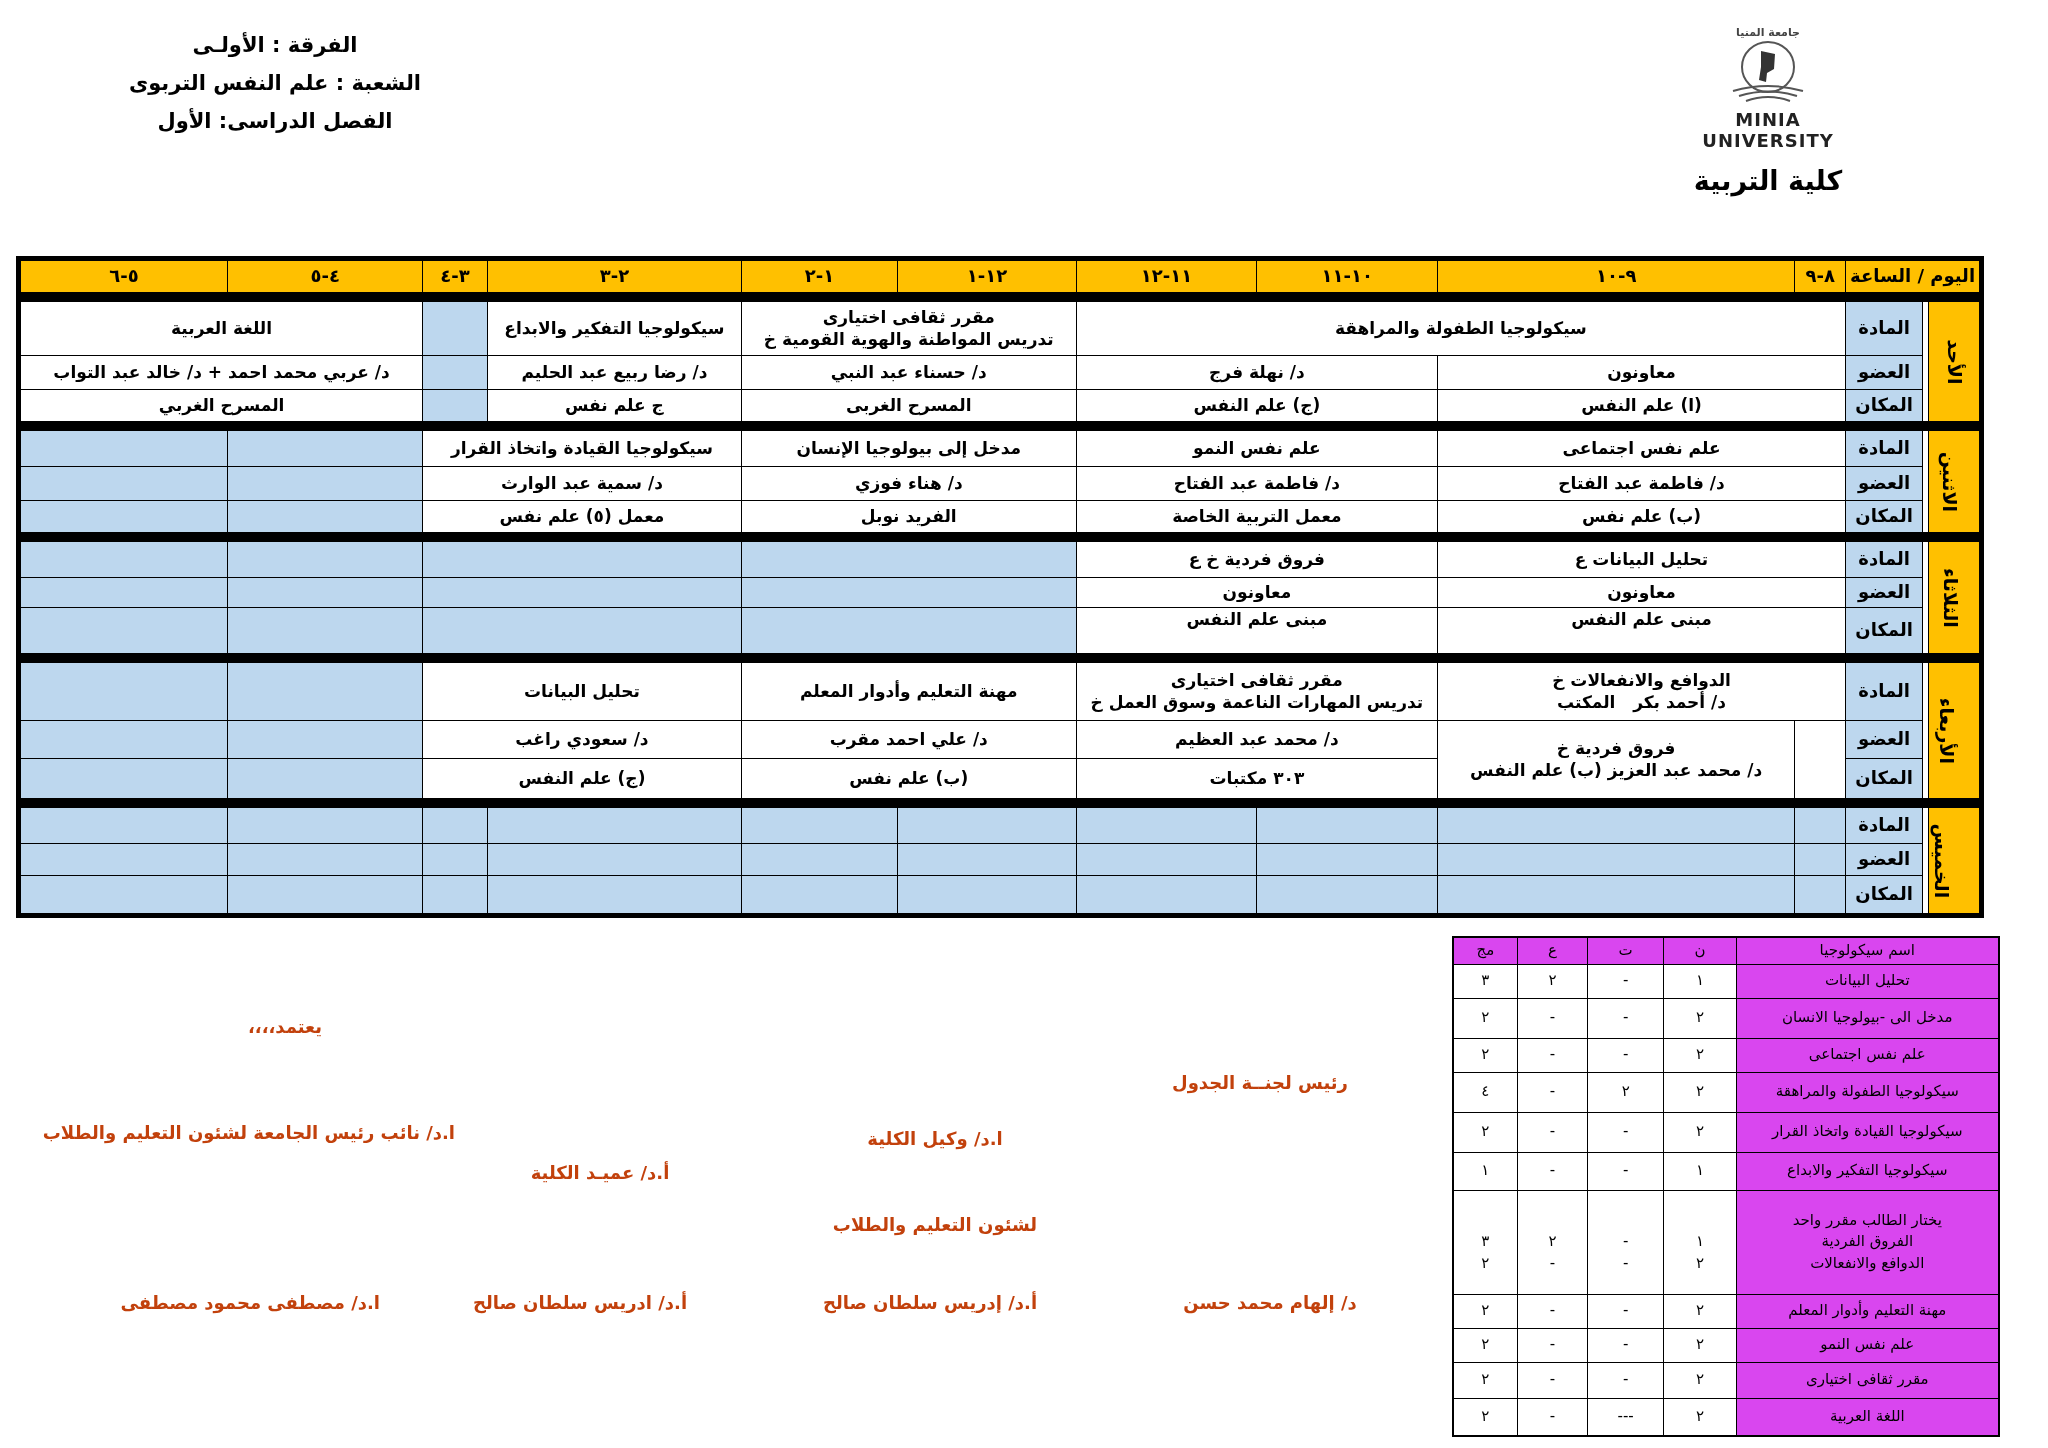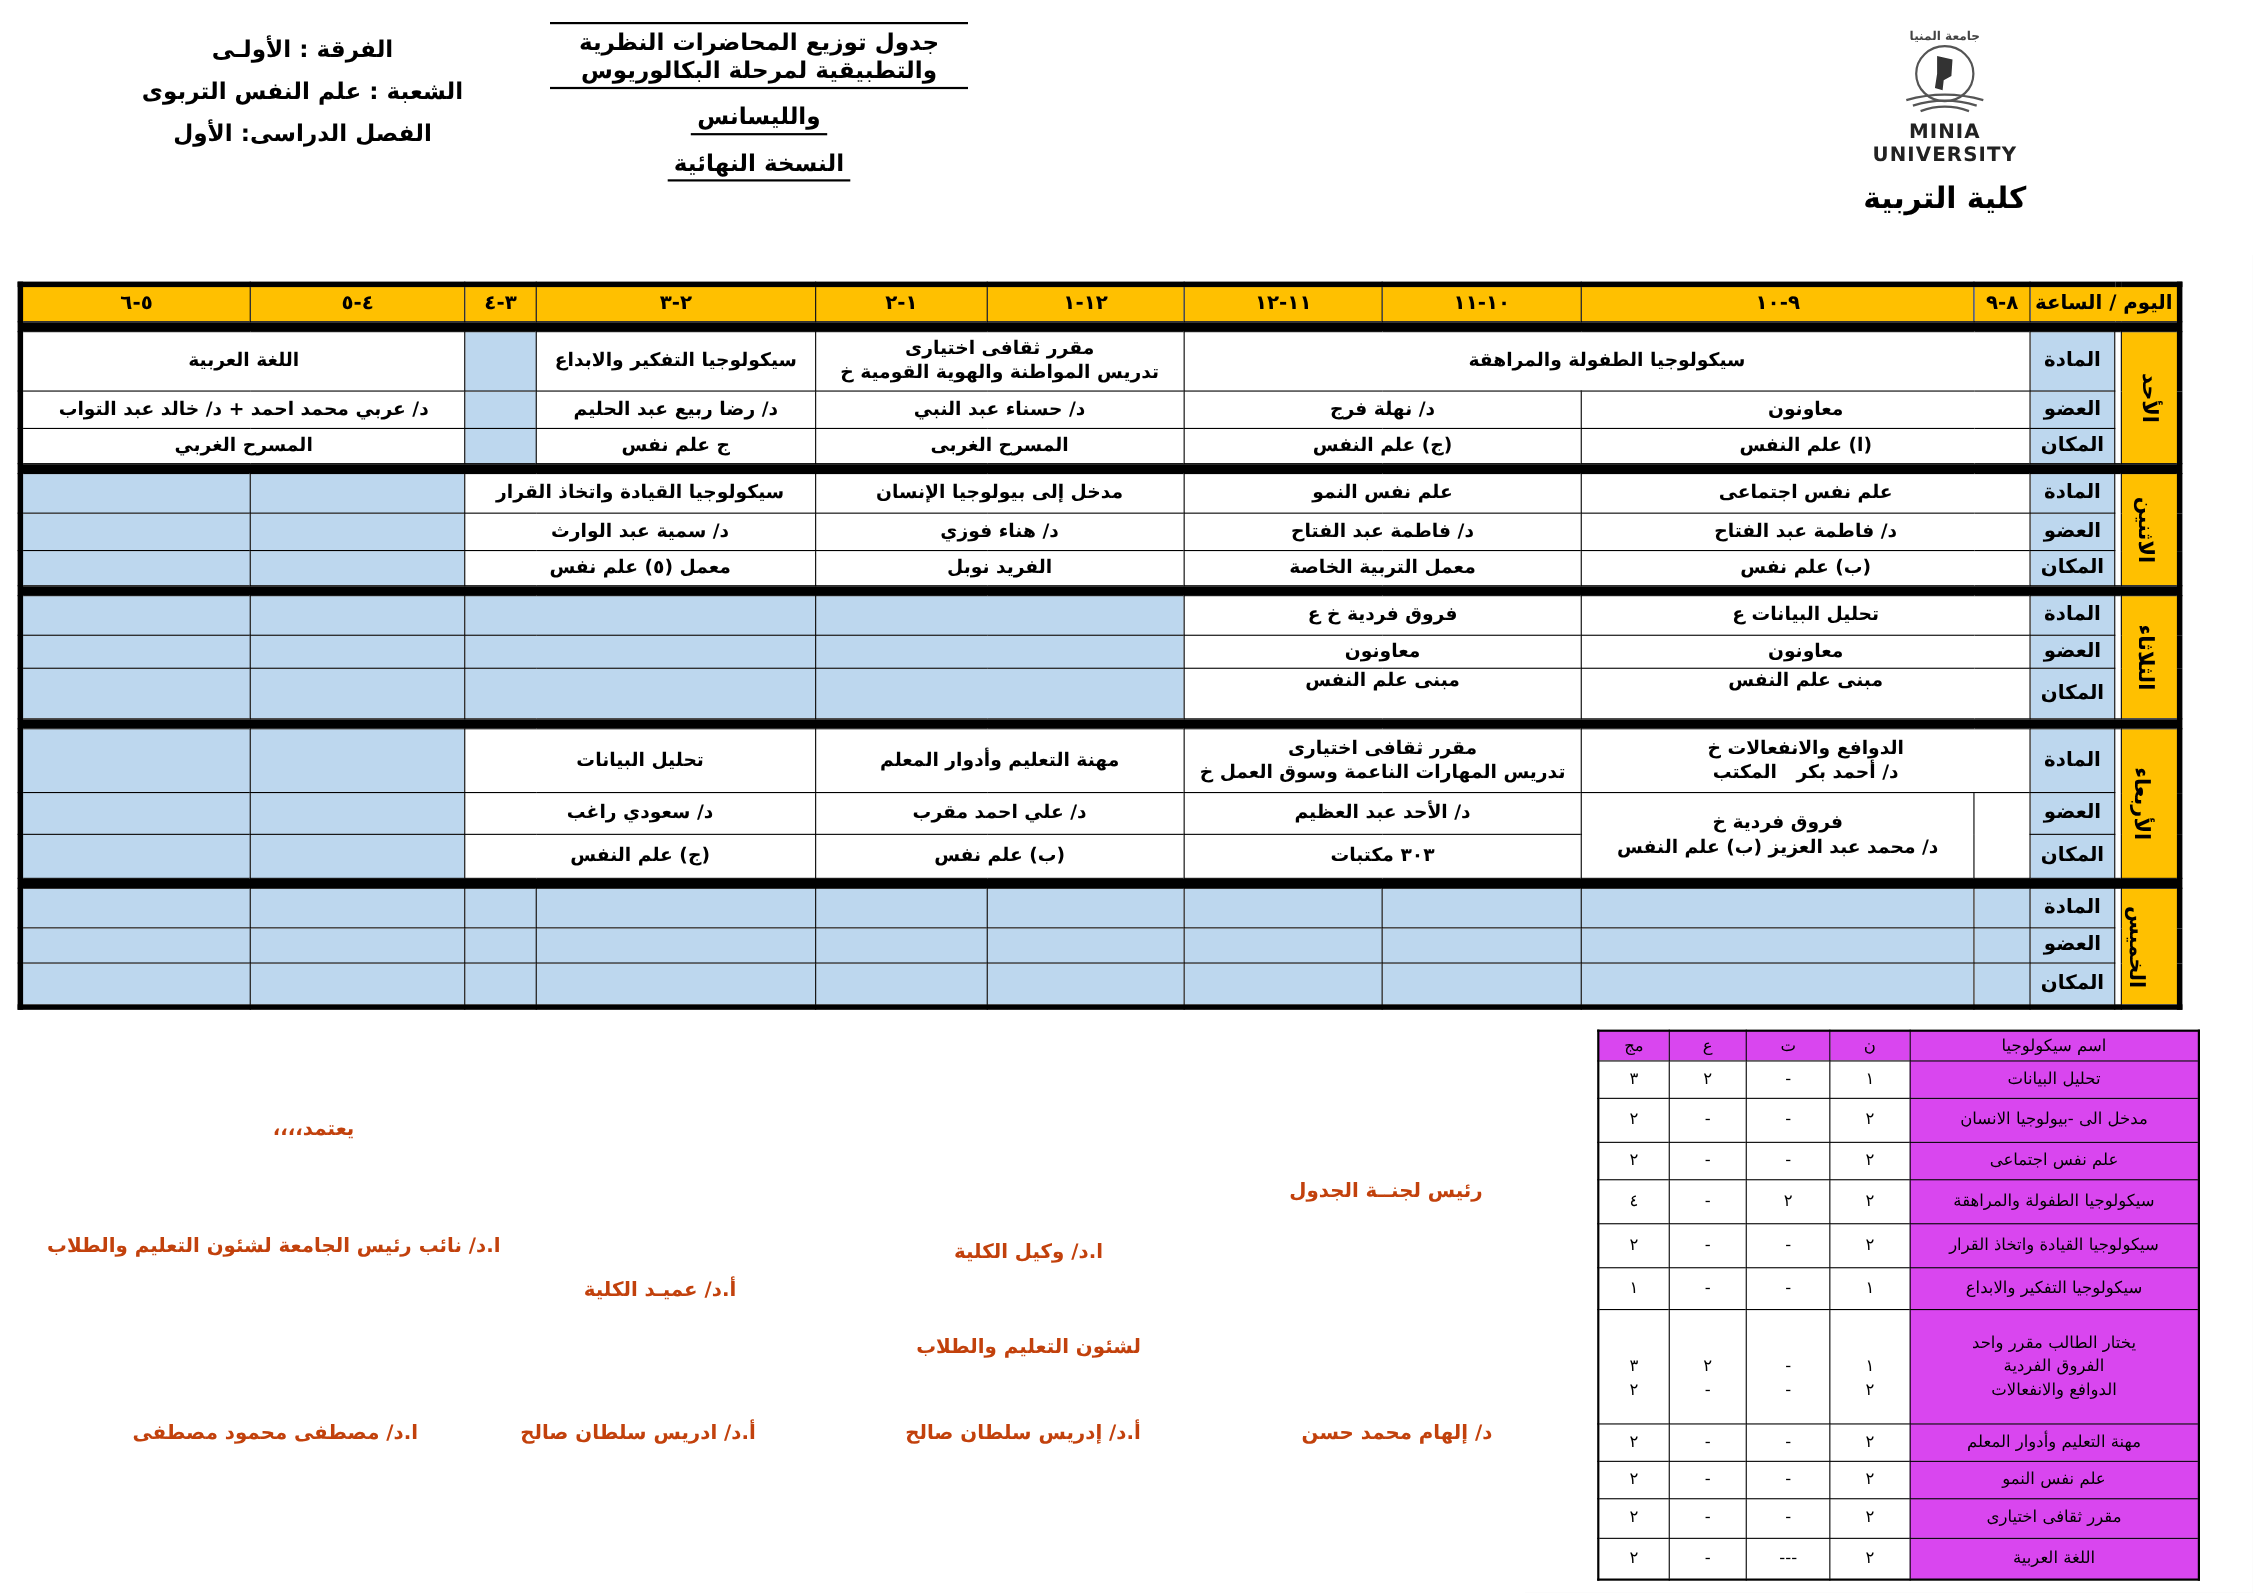--- a/index.html
+++ b/index.html
@@ -56,25 +56,20 @@
 <body>
 
 <div class="page">
 
   <div class="info-block">
     <div>الفرقة : الأولـى</div>
     <div>الشعبة :  علم النفس التربوى</div>
     <div>الفصل الدراسى: الأول</div>
   </div>
 
-  <div class="title-block">
-    <span class="title-line1">جدول توزيع المحاضرات النظرية والتطبيقية لمرحلة البكالوريوس</span><br>
-    <span class="title-line">والليسانس</span><br>
-    <span class="title-line">النسخة النهائية</span>
-  </div>
 
   <div class="logo-block">
     <div class="logo-ar">جامعة المنيا</div>
     <svg width="110" height="66" viewBox="0 0 110 66">
       <ellipse cx="55" cy="28" rx="26" ry="25" fill="none" stroke="#555" stroke-width="2"></ellipse>
       <path d="M48 12 L62 15 L61 30 L54 34 L53 43 L46 41 L48 28 Z" fill="#333"></path>
       <path d="M20 52 Q55 42 90 52" fill="none" stroke="#555" stroke-width="2"></path>
       <path d="M26 57 Q55 48 84 57" fill="none" stroke="#555" stroke-width="2"></path>
       <path d="M33 62 Q55 54 77 62" fill="none" stroke="#555" stroke-width="2"></path>
     </svg>
@@ -227,21 +222,21 @@
       <td colspan="2">مهنة التعليم وأدوار المعلم</td>
       <td colspan="2">تحليل البيانات</td>
       <td class="blue"></td>
       <td class="blue"></td>
     </tr>
     <tr class="h38">
       <td class="lbl">العضو</td>
       <td rowspan="2"></td>
       <td rowspan="2">فروق فردية خ
 د/ محمد عبد العزيز (ب) علم النفس</td>
-      <td colspan="2">د/ الأحد عبد العظيم</td>
+      <td colspan="2">د/ محمد عبد العظيم</td>
       <td colspan="2">د/ علي احمد مقرب</td>
       <td colspan="2">د/ سعودي راغب</td>
       <td class="blue"></td>
       <td class="blue"></td>
     </tr>
     <tr class="h40">
       <td class="lbl">المكان</td>
       <td colspan="2">٣٠٣ مكتبات</td>
       <td colspan="2">(ب) علم نفس</td>
       <td colspan="2">(ج) علم النفس</td>

